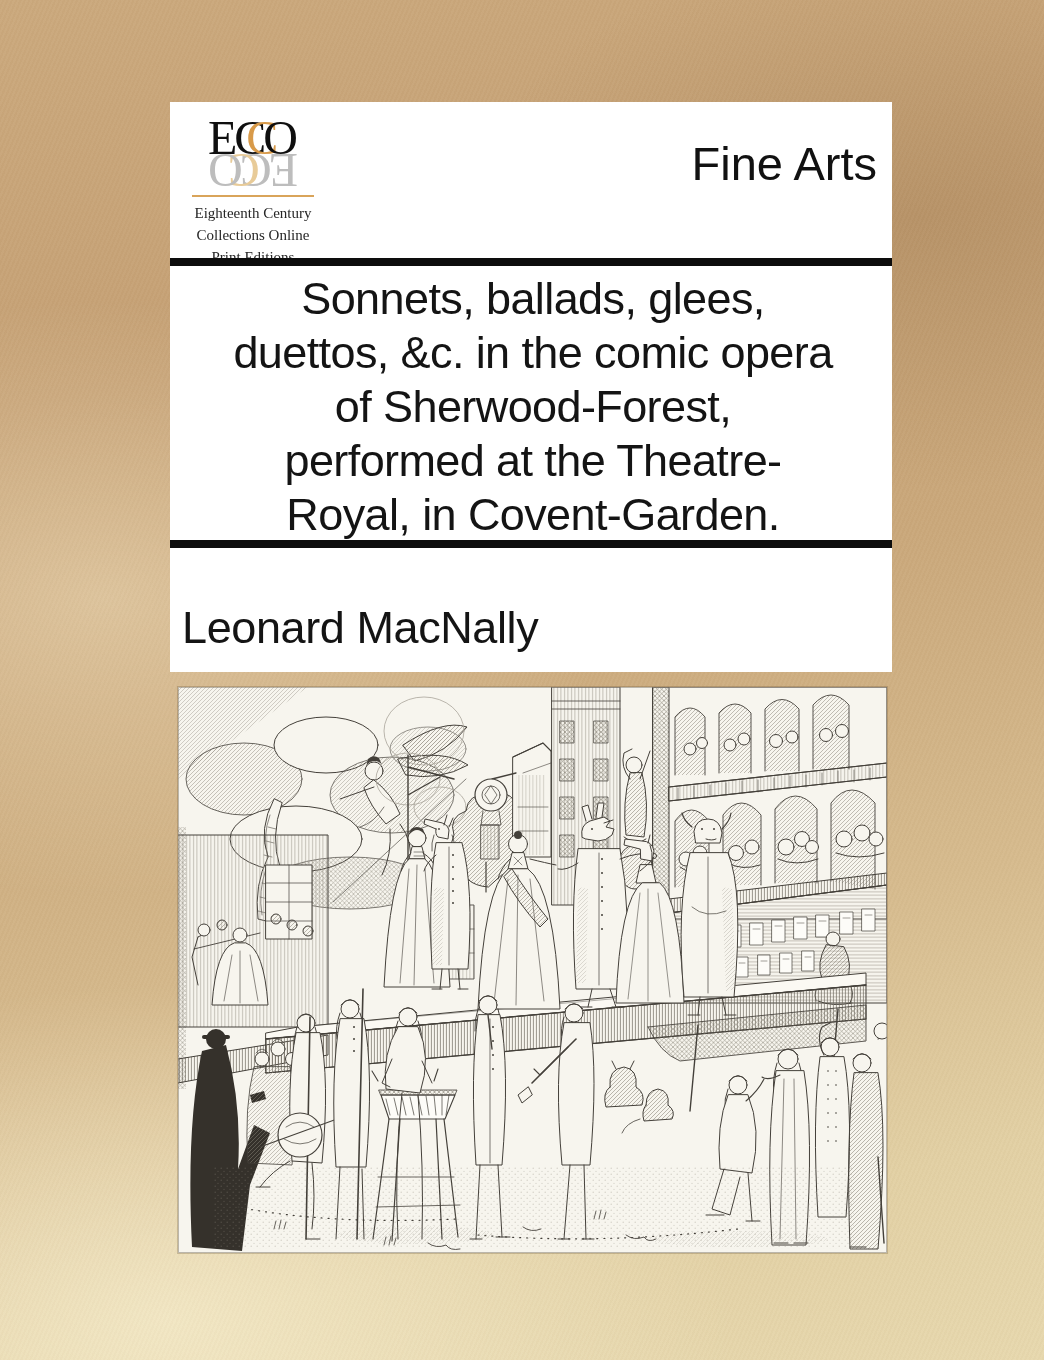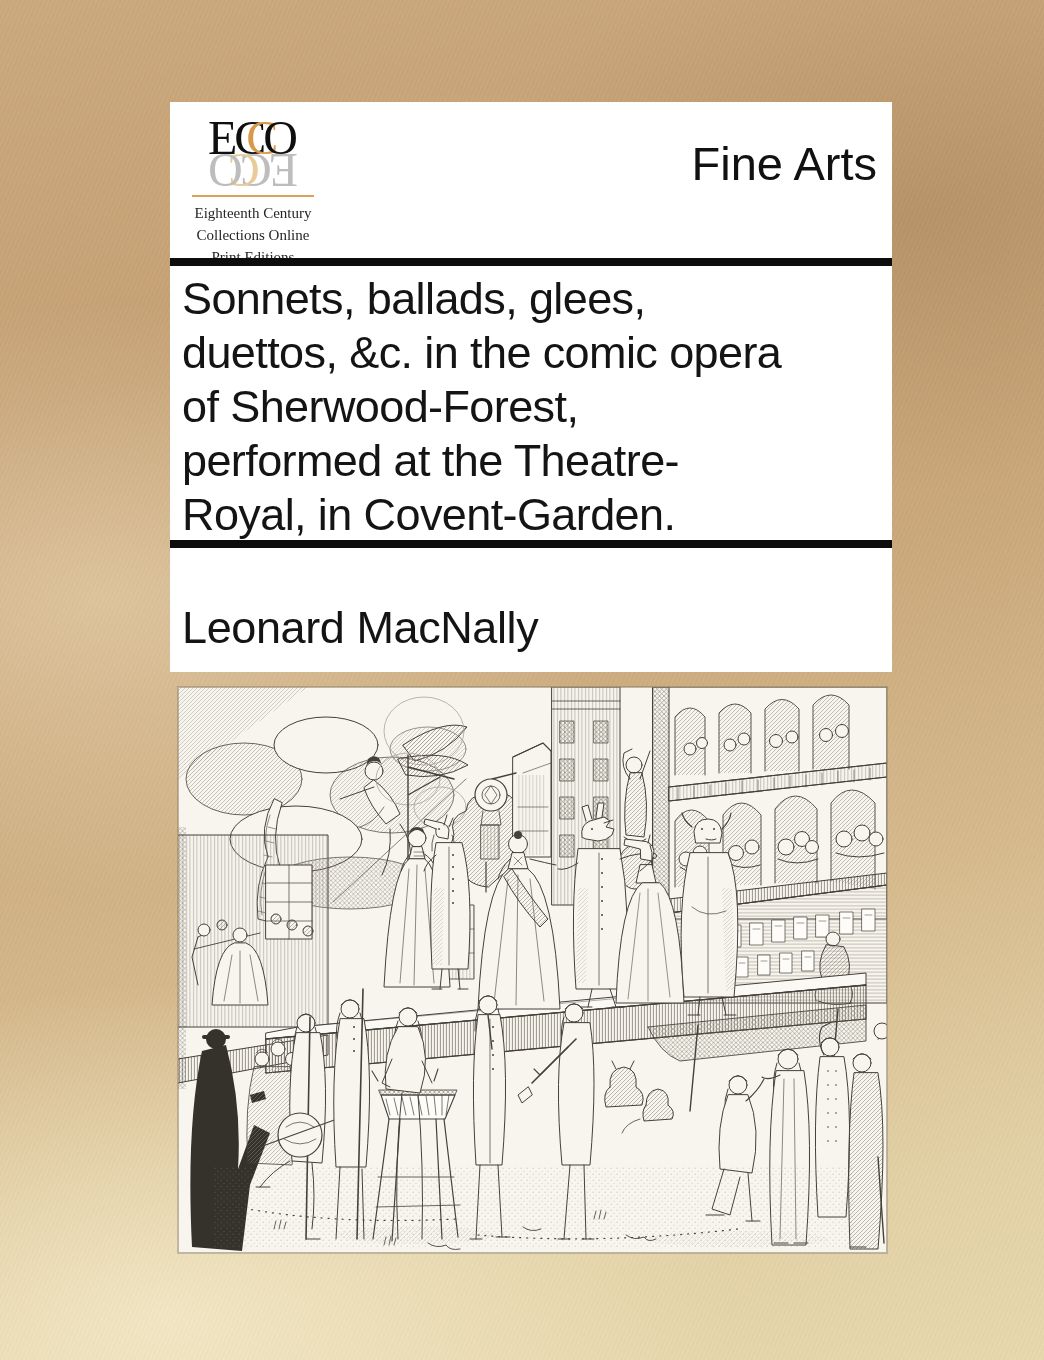--- a/index.html
+++ b/index.html
@@ -14,21 +14,21 @@
   }
   .cover::after{
     content:"";position:absolute;inset:0;pointer-events:none;opacity:.5;
     background:repeating-linear-gradient(113deg,rgba(255,255,255,.045) 0 2px,rgba(92,64,30,.035) 2px 4px);
   }
   .panel{position:absolute;left:170px;top:102px;width:722px;height:570px;background:#ffffff;z-index:2;}
   .rule{position:absolute;left:0;right:0;height:8px;background:#0d0d0d;}
   .rule1{top:156px;}
   .rule2{top:438px;}
   .category{position:absolute;top:36px;right:15px;font-size:47px;line-height:1.1;color:#111;}
-  .book-title{position:absolute;left:12px;top:170px;width:702px;font-size:45px;line-height:54px;letter-spacing:-.6px;}
+  .book-title{position:absolute;left:12px;top:170px;width:702px;font-size:45px;line-height:54px;letter-spacing:-.6px;text-align:center;}
   .book-author{position:absolute;left:12px;top:500px;font-size:45px;letter-spacing:-.4px;}
   
   .logo{position:absolute;left:22px;top:16px;display:flex;flex-direction:column;align-items:center;}
   .ecco-row{display:flex;width:max-content;font-family:"Liberation Serif",serif;font-size:48px;line-height:40px;color:#0f0f0f;}
   .ecco-row span{display:block;}
   .ecco-row .lc1{margin-left:-3px;}
   .ecco-row .lc2{margin-left:-20px;color:#d89a49;}
   .ecco-row .lo{margin-left:-15px;}
   .ecco-mirror{transform:rotate(180deg);margin-top:-8px;color:#bdbdbd;}
   .ecco-mirror .lc2{color:#e8cb98;}

